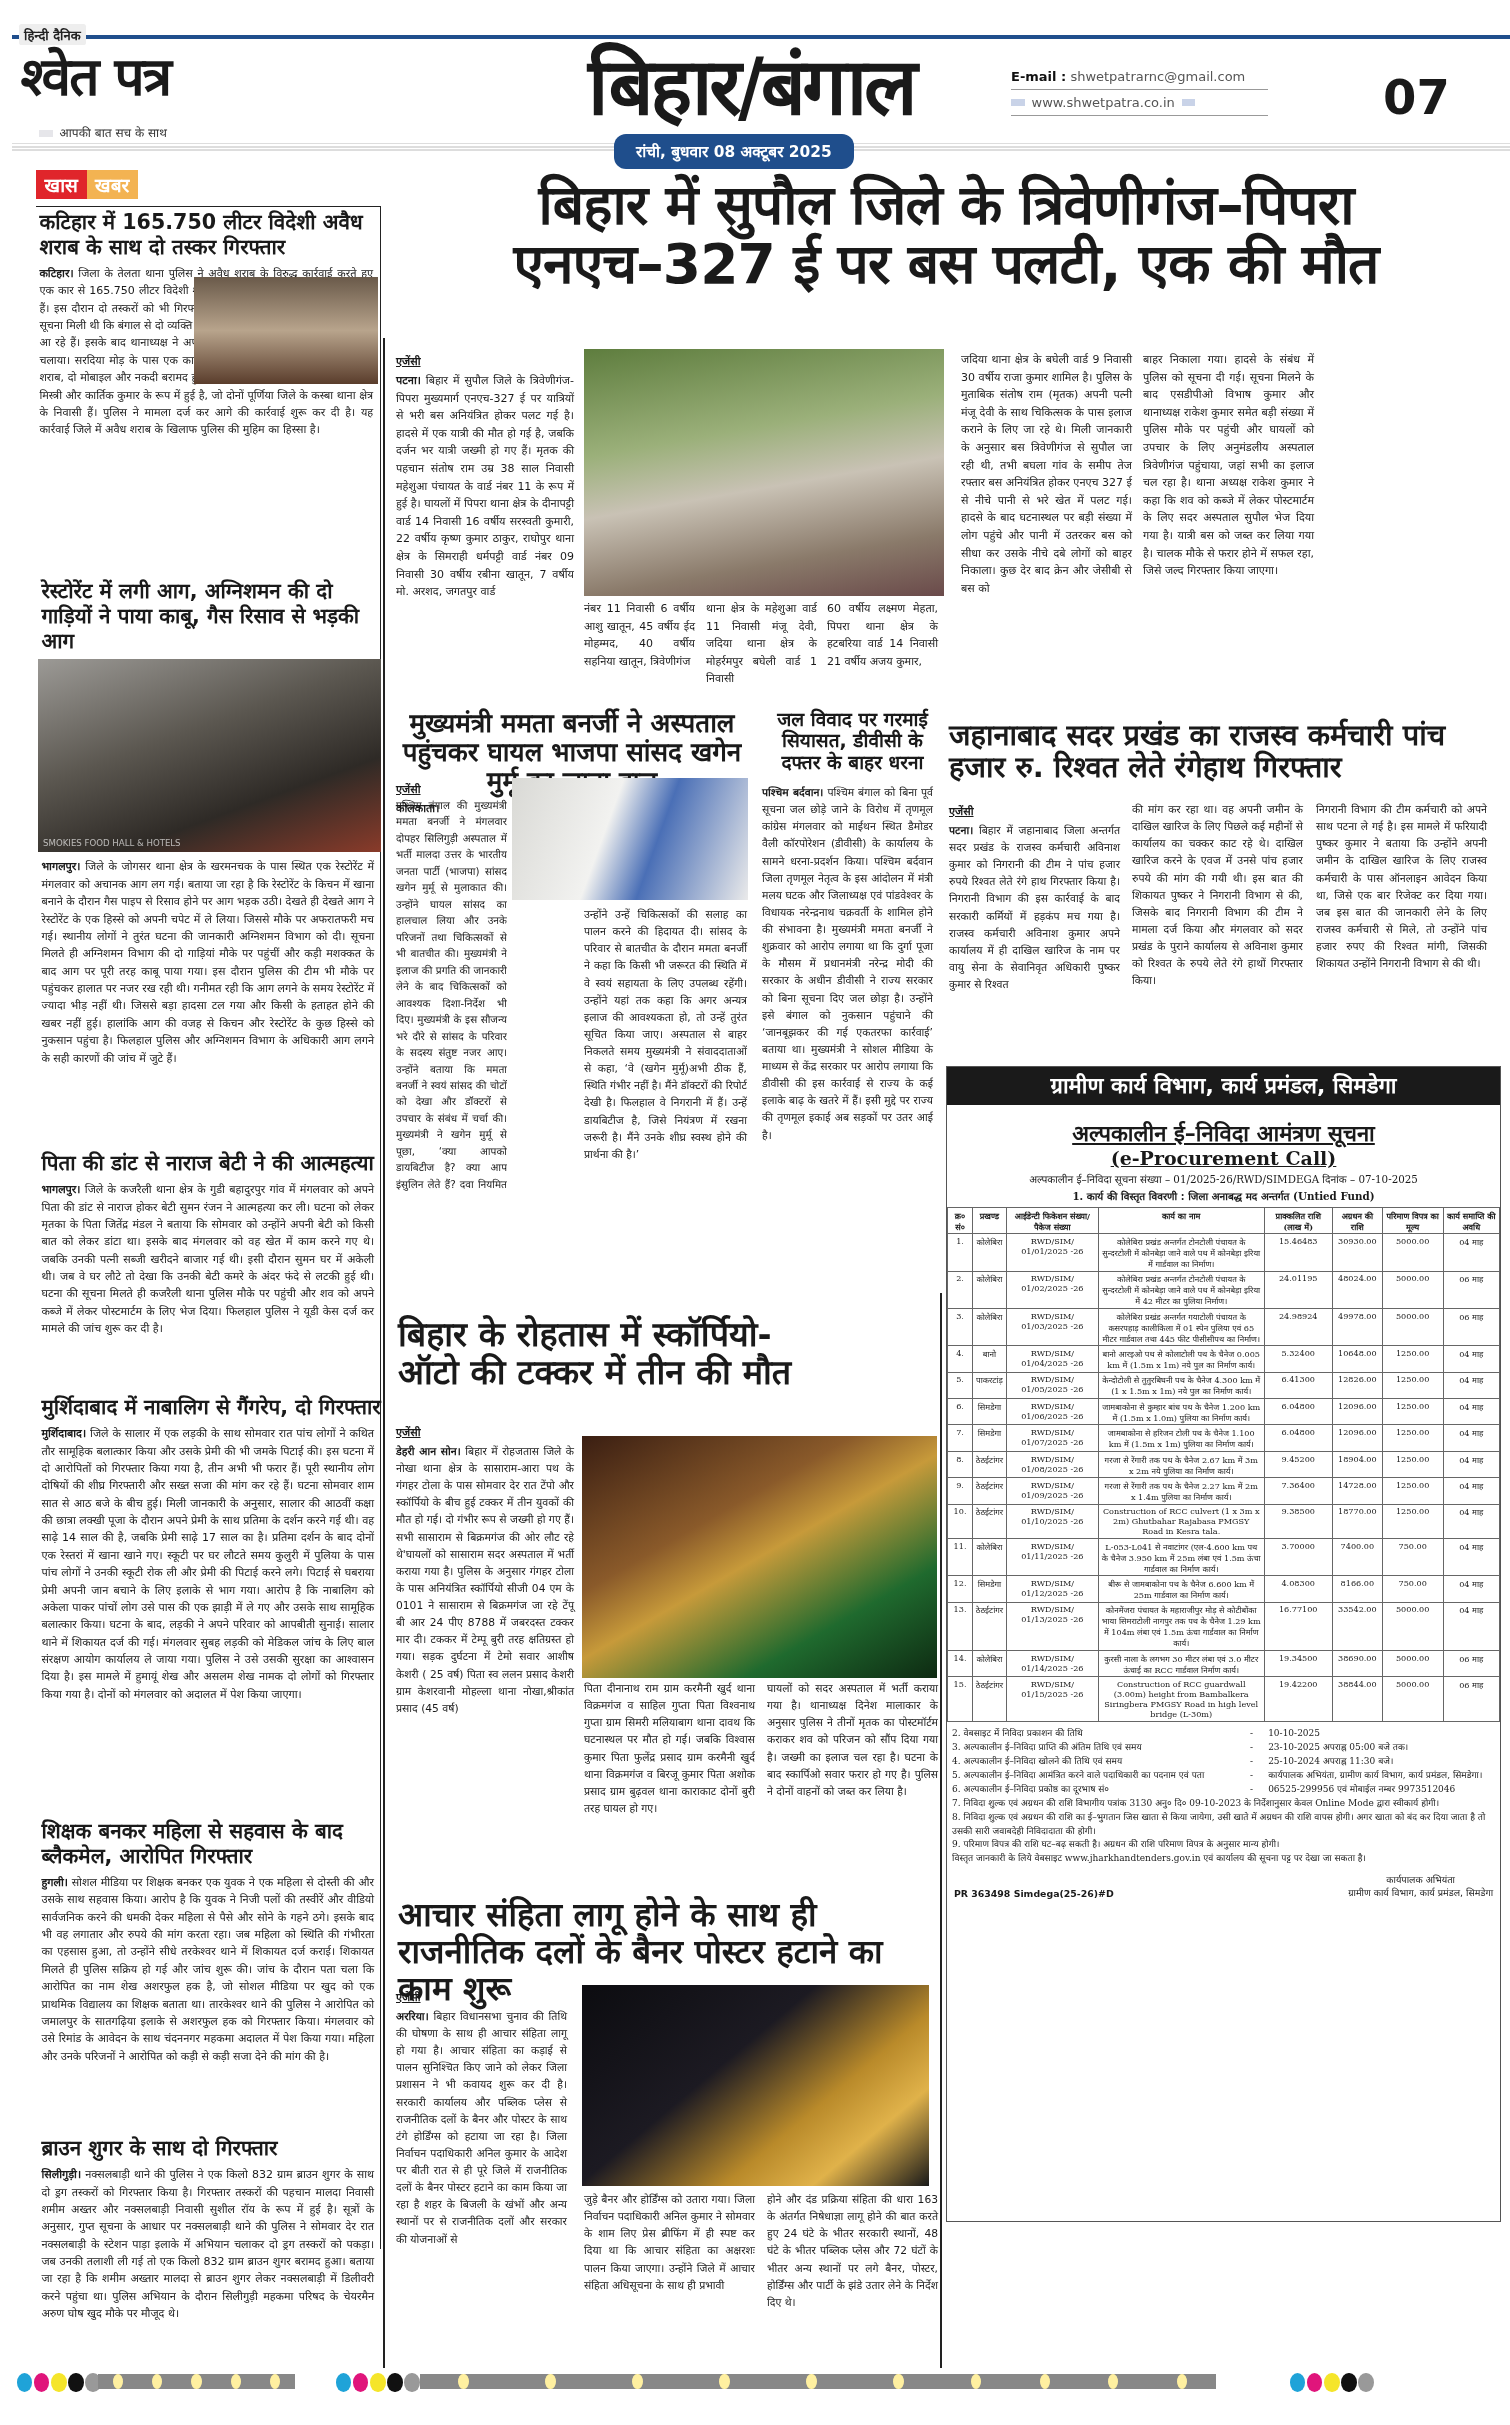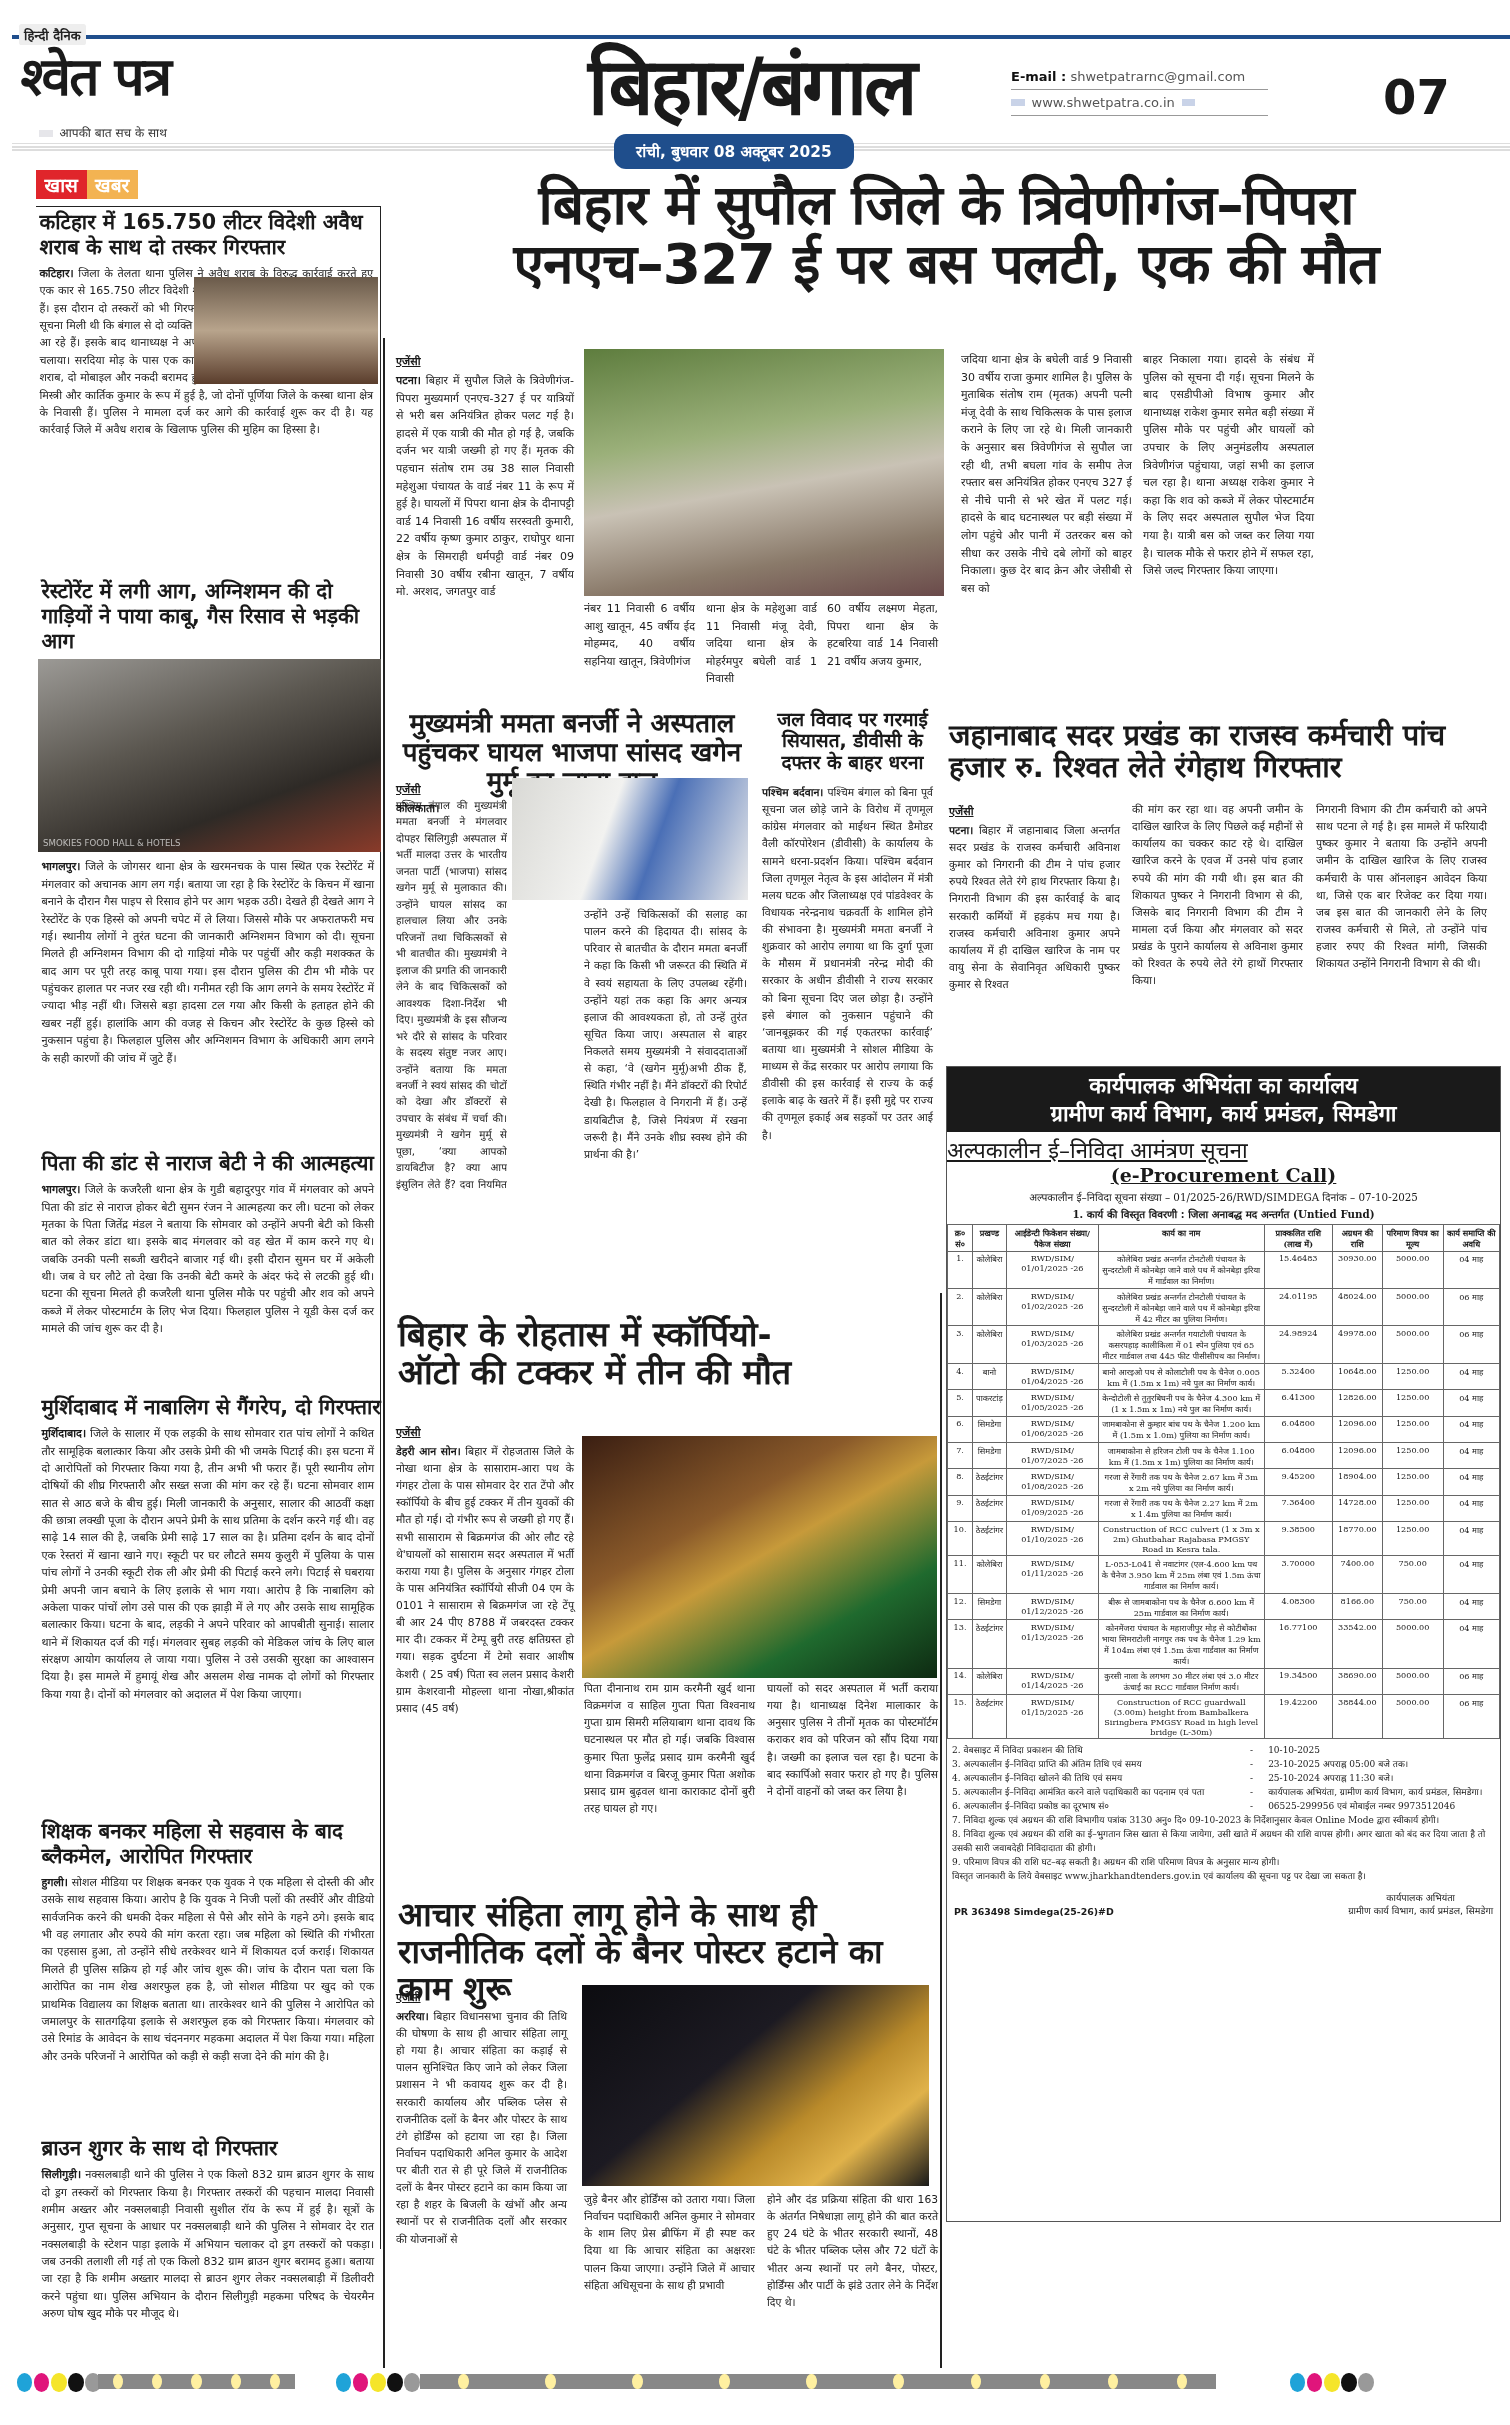--- a/index.html
+++ b/index.html
@@ -28,21 +28,21 @@
 .p b{font-weight:bold}
 .photo{background:linear-gradient(135deg,#8a7a66,#c6b9a4 45%,#6b5f52);position:relative;overflow:hidden}
 .photo:after{content:attr(data-label);position:absolute;left:5.1px;bottom:3.4px;font-size:8.6px;color:rgba(255,255,255,.65)}
 .main-head{position:absolute;left:385px;top:176px;width:1122px;font-size:55px;font-weight:bold;line-height:1.08;text-align:center;letter-spacing:-0.9px}
 .agency{font-size:11px;font-weight:bold;text-decoration:underline;margin:1.7px 0}
 .col{position:absolute;font-size:11px;line-height:1.6;text-align:justify}
 .sub-head{position:absolute;font-weight:bold;line-height:1.12}
 .vline{position:absolute;width:1.7px;background:#222}
 .ad{position:absolute;left:946px;top:1066px;width:555px;height:1156px;border:0.9px solid #555;background:#fff}
 .ad-top{background:#1a1a1a;color:#fff;text-align:center;font-size:22px;font-weight:bold;line-height:1.25;padding:5.1px 0}
-.ad-title{text-align:left;font-size:22px;font-weight:normal;text-decoration:underline;margin-top:2px}
+.ad-title{text-align:center;font-size:22px;font-weight:bold;text-decoration:underline;margin-top:12px}
 .ad-sub{text-align:center;font-size:19px;font-weight:bold;text-decoration:underline;font-family:"DejaVu Serif",serif}
 .ad-ref{text-align:center;font-size:10.3px;font-family:"DejaVu Serif",serif;margin-top:3.4px}
 table.tender{width:100%;border-collapse:collapse;font-size:8.1px;margin-top:3.4px;font-family:"DejaVu Serif",serif}
 table.tender th,table.tender td{border:0.9px solid #666;padding:1.7px 2.6px;vertical-align:top;text-align:center}
 table.tender td.desc{text-align:center;width:30%}
 .ad-notes{font-size:9px;line-height:1.55;padding:5.1px 5.1px 0;font-family:"DejaVu Serif",serif}
 .ad-notes .row{display:flex;gap:15px}
 .ad-notes .k{width:283px}
 .ad-sign{display:flex;justify-content:space-between;align-items:flex-end;padding:6.9px 6.9px;font-size:9.4px}
 .ad-sign .pr{font-weight:bold}
@@ -173,21 +173,20 @@
 </div>
 <div class="photo" style="position:absolute;left:582px;top:1985px;width:347px;height:201px;background:linear-gradient(140deg,#0c0c10,#1c1a22 40%,#b98a2a 65%,#e0b24a 80%,#1a1a1a)"></div>
 <div class="col" style="left:584px;top:2191px;width:171px;font-size:10.7px">जुड़े बैनर और होर्डिंग्स को उतारा गया। जिला निर्वाचन पदाधिकारी अनिल कुमार ने सोमवार के शाम लिए प्रेस ब्रीफिंग में ही स्पष्ट कर दिया था कि आचार संहिता का अक्षरशः पालन किया जाएगा। उन्होंने जिले में आचार संहिता अधिसूचना के साथ ही प्रभावी</div>
 <div class="col" style="left:767px;top:2191px;width:171px;font-size:10.7px">होने और दंड प्रक्रिया संहिता की धारा 163 के अंतर्गत निषेधाज्ञा लागू होने की बात करते हुए 24 घंटे के भीतर सरकारी स्थानों, 48 घंटे के भीतर पब्लिक प्लेस और 72 घंटों के भीतर अन्य स्थानों पर लगे बैनर, पोस्टर, होर्डिंग्स और पार्टी के झंडे उतार लेने के निर्देश दिए थे।</div>
 
 <div class="vline" style="left:383px;top:338px;height:2030px"></div>
 <div class="vline" style="left:940px;top:1293px;height:1075px"></div>
 
 <div class="ad">
   <div class="ad-top">
-    <div>कार्यपालक अभियंता का कार्यालय</div>
     <div>ग्रामीण कार्य विभाग, कार्य प्रमंडल, सिमडेगा</div>
   </div>
   <div class="ad-title">अल्पकालीन ई–निविदा आमंत्रण सूचना</div>
   <div class="ad-sub">(e-Procurement Call)</div>
   <div class="ad-ref">अल्पकालीन ई–निविदा सूचना संख्या – 01/2025-26/RWD/SIMDEGA   दिनांक – 07-10-2025</div>
   <div class="ad-ref" style="font-weight:bold">1. कार्य की विस्तृत विवरणी : जिला अनाबद्ध मद अन्तर्गत (Untied Fund)</div>
   <table class="tender">
     <thead>
       <tr>
         <th>क्र० सं०</th>

